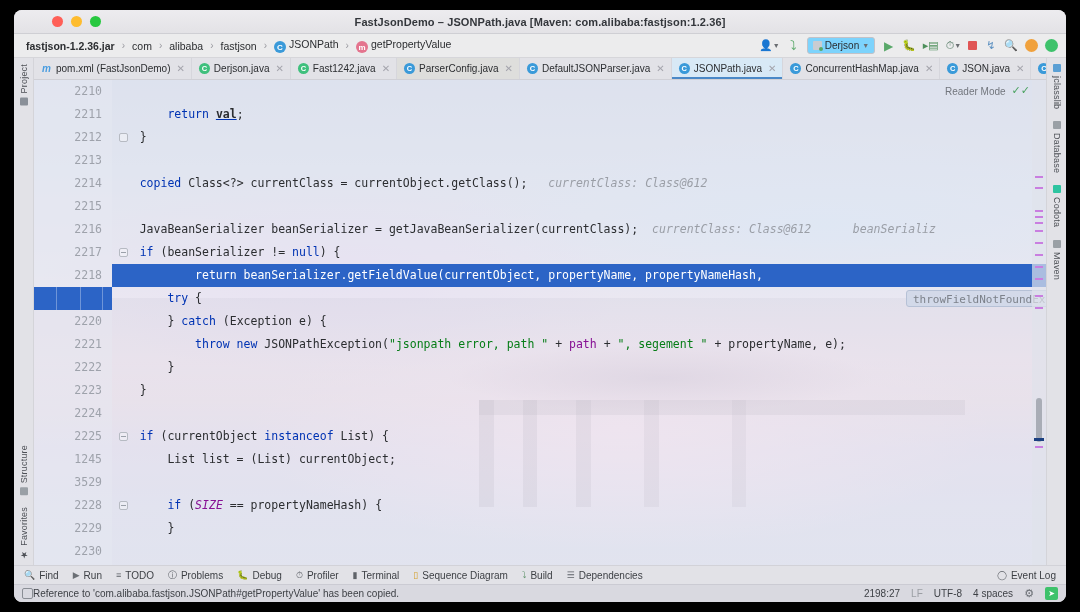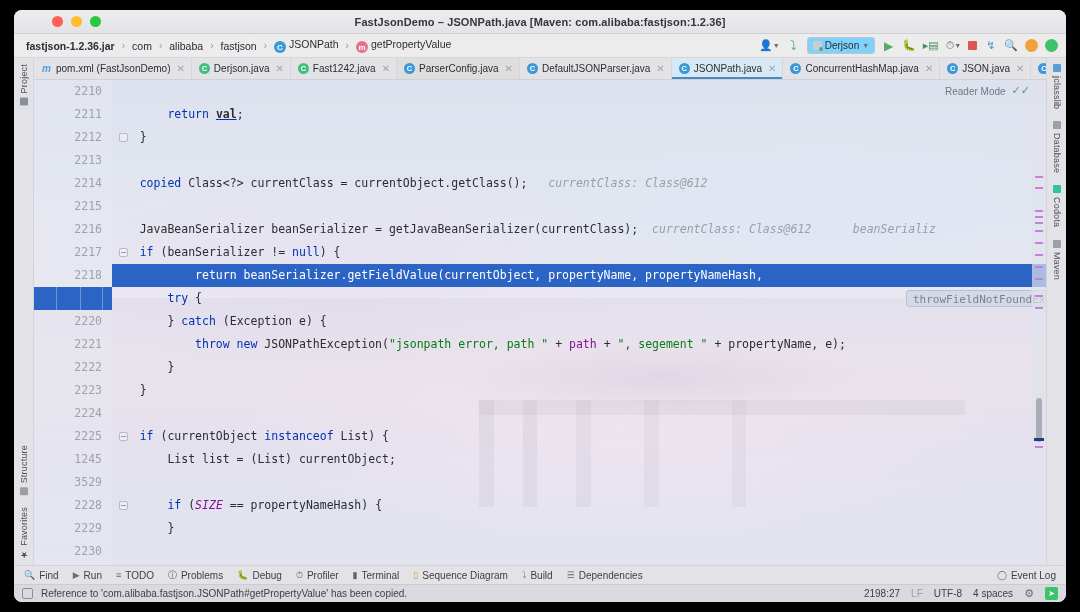--- a/index.html
+++ b/index.html
@@ -250,21 +250,21 @@
     display: flex; align-items: center; gap: 14px;
     padding: 0 10px; font-size: 10px; color: #3c3f44;
   }
   .tw { display: flex; align-items: center; gap: 4px; white-space: nowrap; }
   .twi { font-size: 9px; color: #5f6369; }
   .toolwin .right { margin-left: auto; display: flex; align-items: center; gap: 5px; }
 
   .statusbar {
     height: 18px; flex: 0 0 18px; background: #d9d9e0;
     border-top: 1px solid #cbcbd3;
-    display: flex; align-items: center; gap: 8px;
+    display: flex; align-items: center; 
     padding: 0 8px; font-size: 10px; color: #3c3f44;
   }
   .statusbar .right { margin-left: auto; display: flex; align-items: center; gap: 11px; }
   .s-dim { color: #9b9ea4; }
   .stat-ico { width: 11px; height: 11px; border: 1px solid #8a8e95; border-radius: 2px; }
   .green-chip { width: 13px; height: 13px; background: #3ec26b; border-radius: 2px;
     color: #fff; font-size: 8px; text-align: center; line-height: 13px; }
 </style>
 </head>
 <body>

